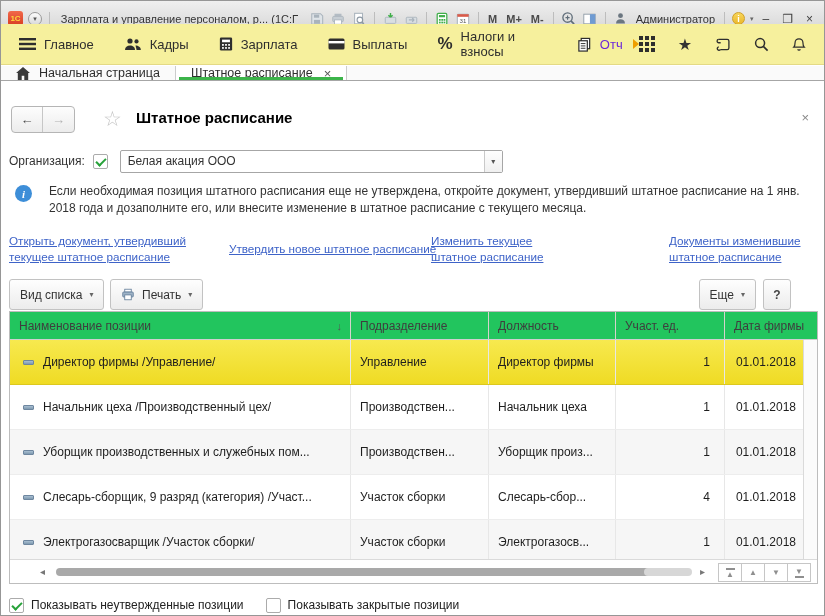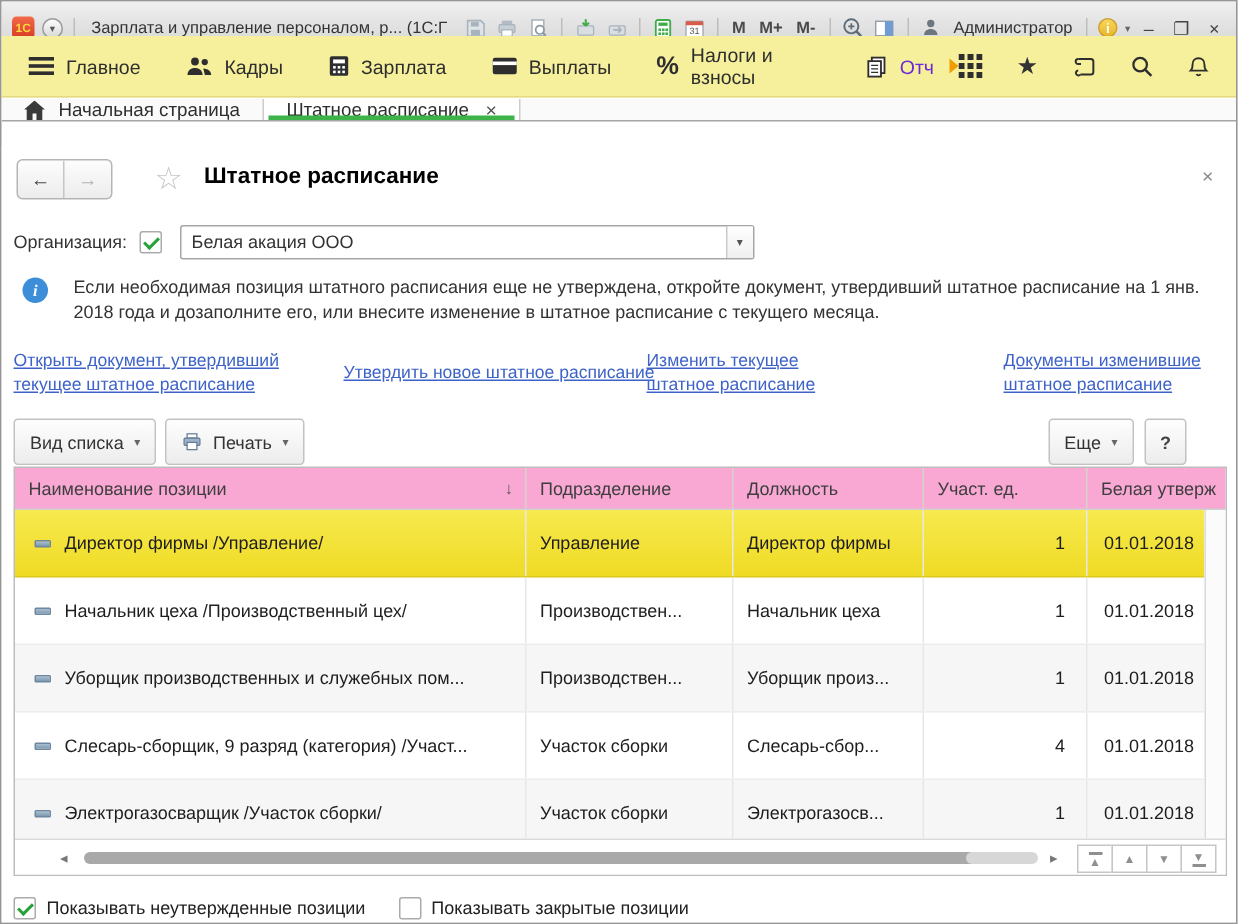--- a/index.html
+++ b/index.html
@@ -87,21 +87,21 @@
   .btn { position:absolute; top:0; height:31px; border:1px solid #c2c2c2; border-radius:3px;
          background:linear-gradient(#fefefe,#ececec); display:flex; align-items:center; padding:0 10px; gap:7px; color:#333; }
   .btn .caret { font-size:8px; color:#666; }
   .btn-viewlist { left:0; }
   .btn-print { left:101px; }
   .btn-more { right:60px; }
   .btn-help { right:25px; width:28px; justify-content:center; padding:0; font-weight:bold; color:#444; }
 
   
   .table { position:absolute; top:214px; left:8px; width:809px; height:273px; border:1px solid #bdbdbd; background:#fff; }
-  .thead { display:flex; height:28px; background:#f9a8d4; border-bottom:1px solid #cfcfcf; align-items:stretch; }
+  .thead { display:flex; height:28px; background:#22c55e; border-bottom:1px solid #cfcfcf; align-items:stretch; }
   .th { display:flex; align-items:center; padding-left:9px; color:#3e3e3e; border-right:1px solid #d6d3cc;
         white-space:nowrap; overflow:hidden; }
   .th:last-child { border-right:none; }
   .sort-ic { margin-left:auto; margin-right:8px; color:#555; font-size:11px; }
   .c1 { width:341px; } .c2 { width:138px; } .c3 { width:127px; } .c4 { width:109px; } .c5 { flex:1; }
   .tbody { position:absolute; top:28px; left:0; right:14px; bottom:24px; overflow:hidden; }
   .tr { display:flex; height:45px; align-items:stretch; border-bottom:1px solid #ededed; }
   .tr.alt { background:#f6f6f6; }
   .tr.selected { background:linear-gradient(#f7e94f,#efdb24); border-bottom:1px solid #dcc81e; }
   .td { display:flex; align-items:center; padding-left:9px; border-right:1px solid #e7e7e7;
@@ -427,21 +427,21 @@
         <div class="th c2">
             <span>Подразделение</span>
           </div>
         <div class="th c3">
             <span>Должность</span>
           </div>
         <div class="th c4">
             <span>Участ. ед.</span>
           </div>
         <div class="th c5">
-            <span>Белая утверж</span>
+            <span>Дата фирмы</span>
           </div>
       </div>
 
       <div class="tbody">
         <div class="tr selected">
           <div class="td c1">
               <span class="pos-ic"></span>
               <span>Директор фирмы /Управление/</span>
             </div>
           <div class="td c2">Управление</div>

